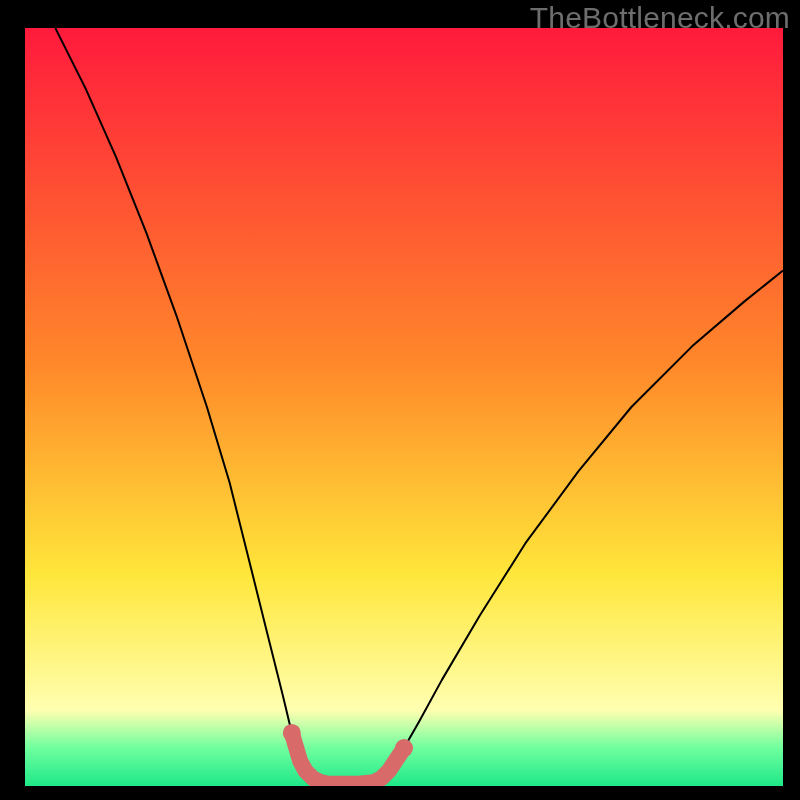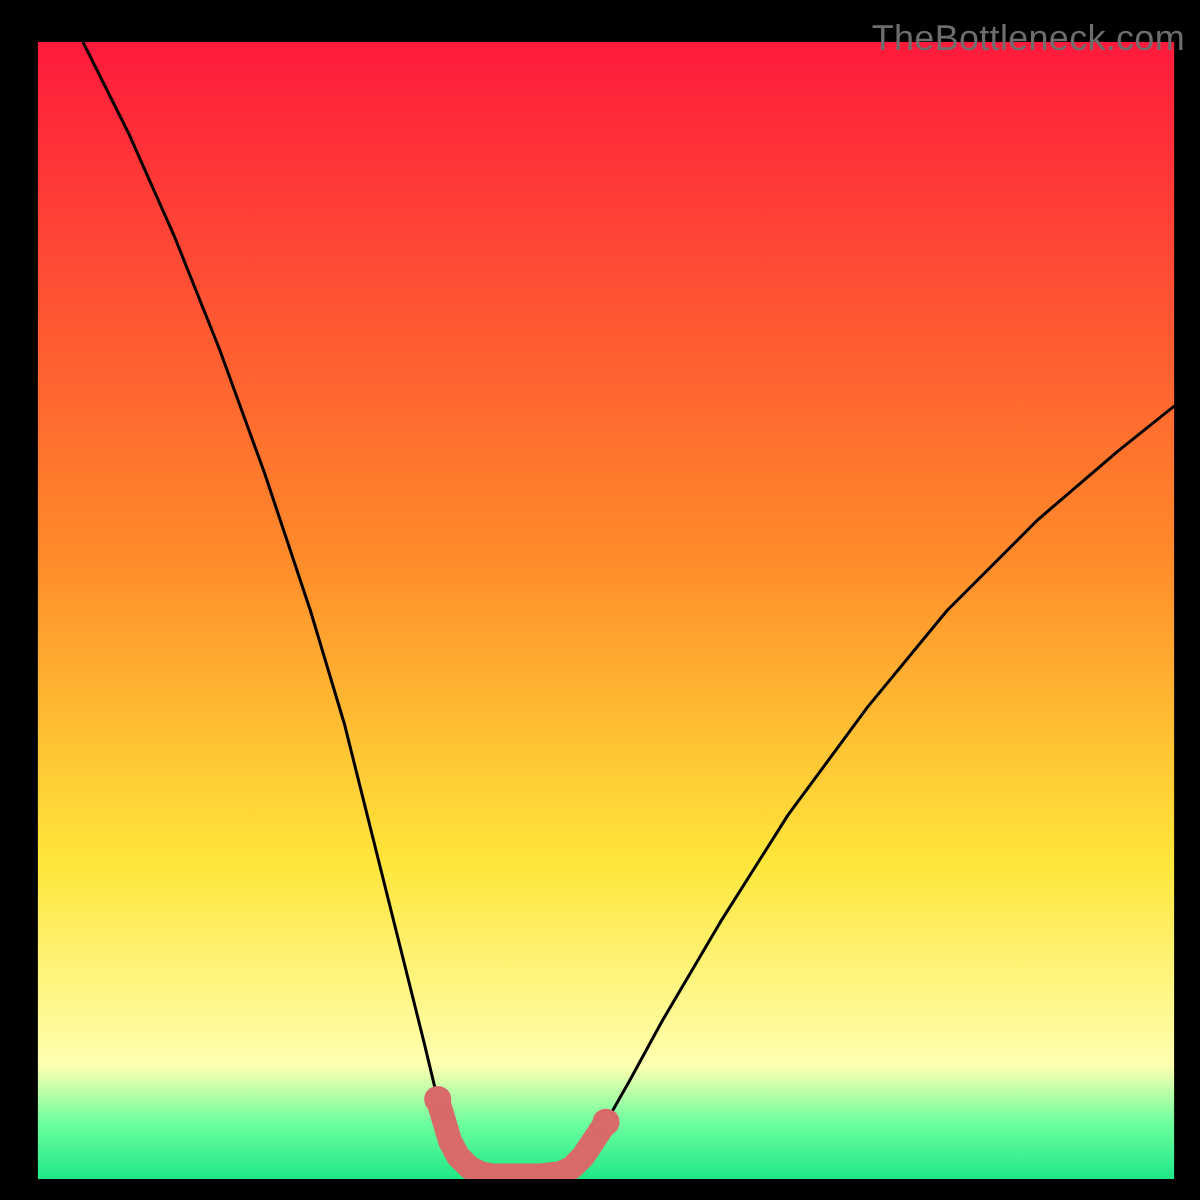--- a/index.html
+++ b/index.html
@@ -19,24 +19,24 @@
     left: 0; top: 0;
     width: 800px; height: 800px;
     background: #000;
   }
   .plot {
     position: absolute;
     overflow: hidden;
   }
   .watermark {
     position: absolute;
-    top: 12px;
+    top: 1px;
     right: 10px;
     color: #6d6d6d;
-    font-size: 24px;
+    font-size: 30px;
     font-weight: 500;
     letter-spacing: 0.2px;
     user-select: none;
   }
   svg { display:block; }
 </style>
 </head>
 <body>
 
 <div class="stage">

